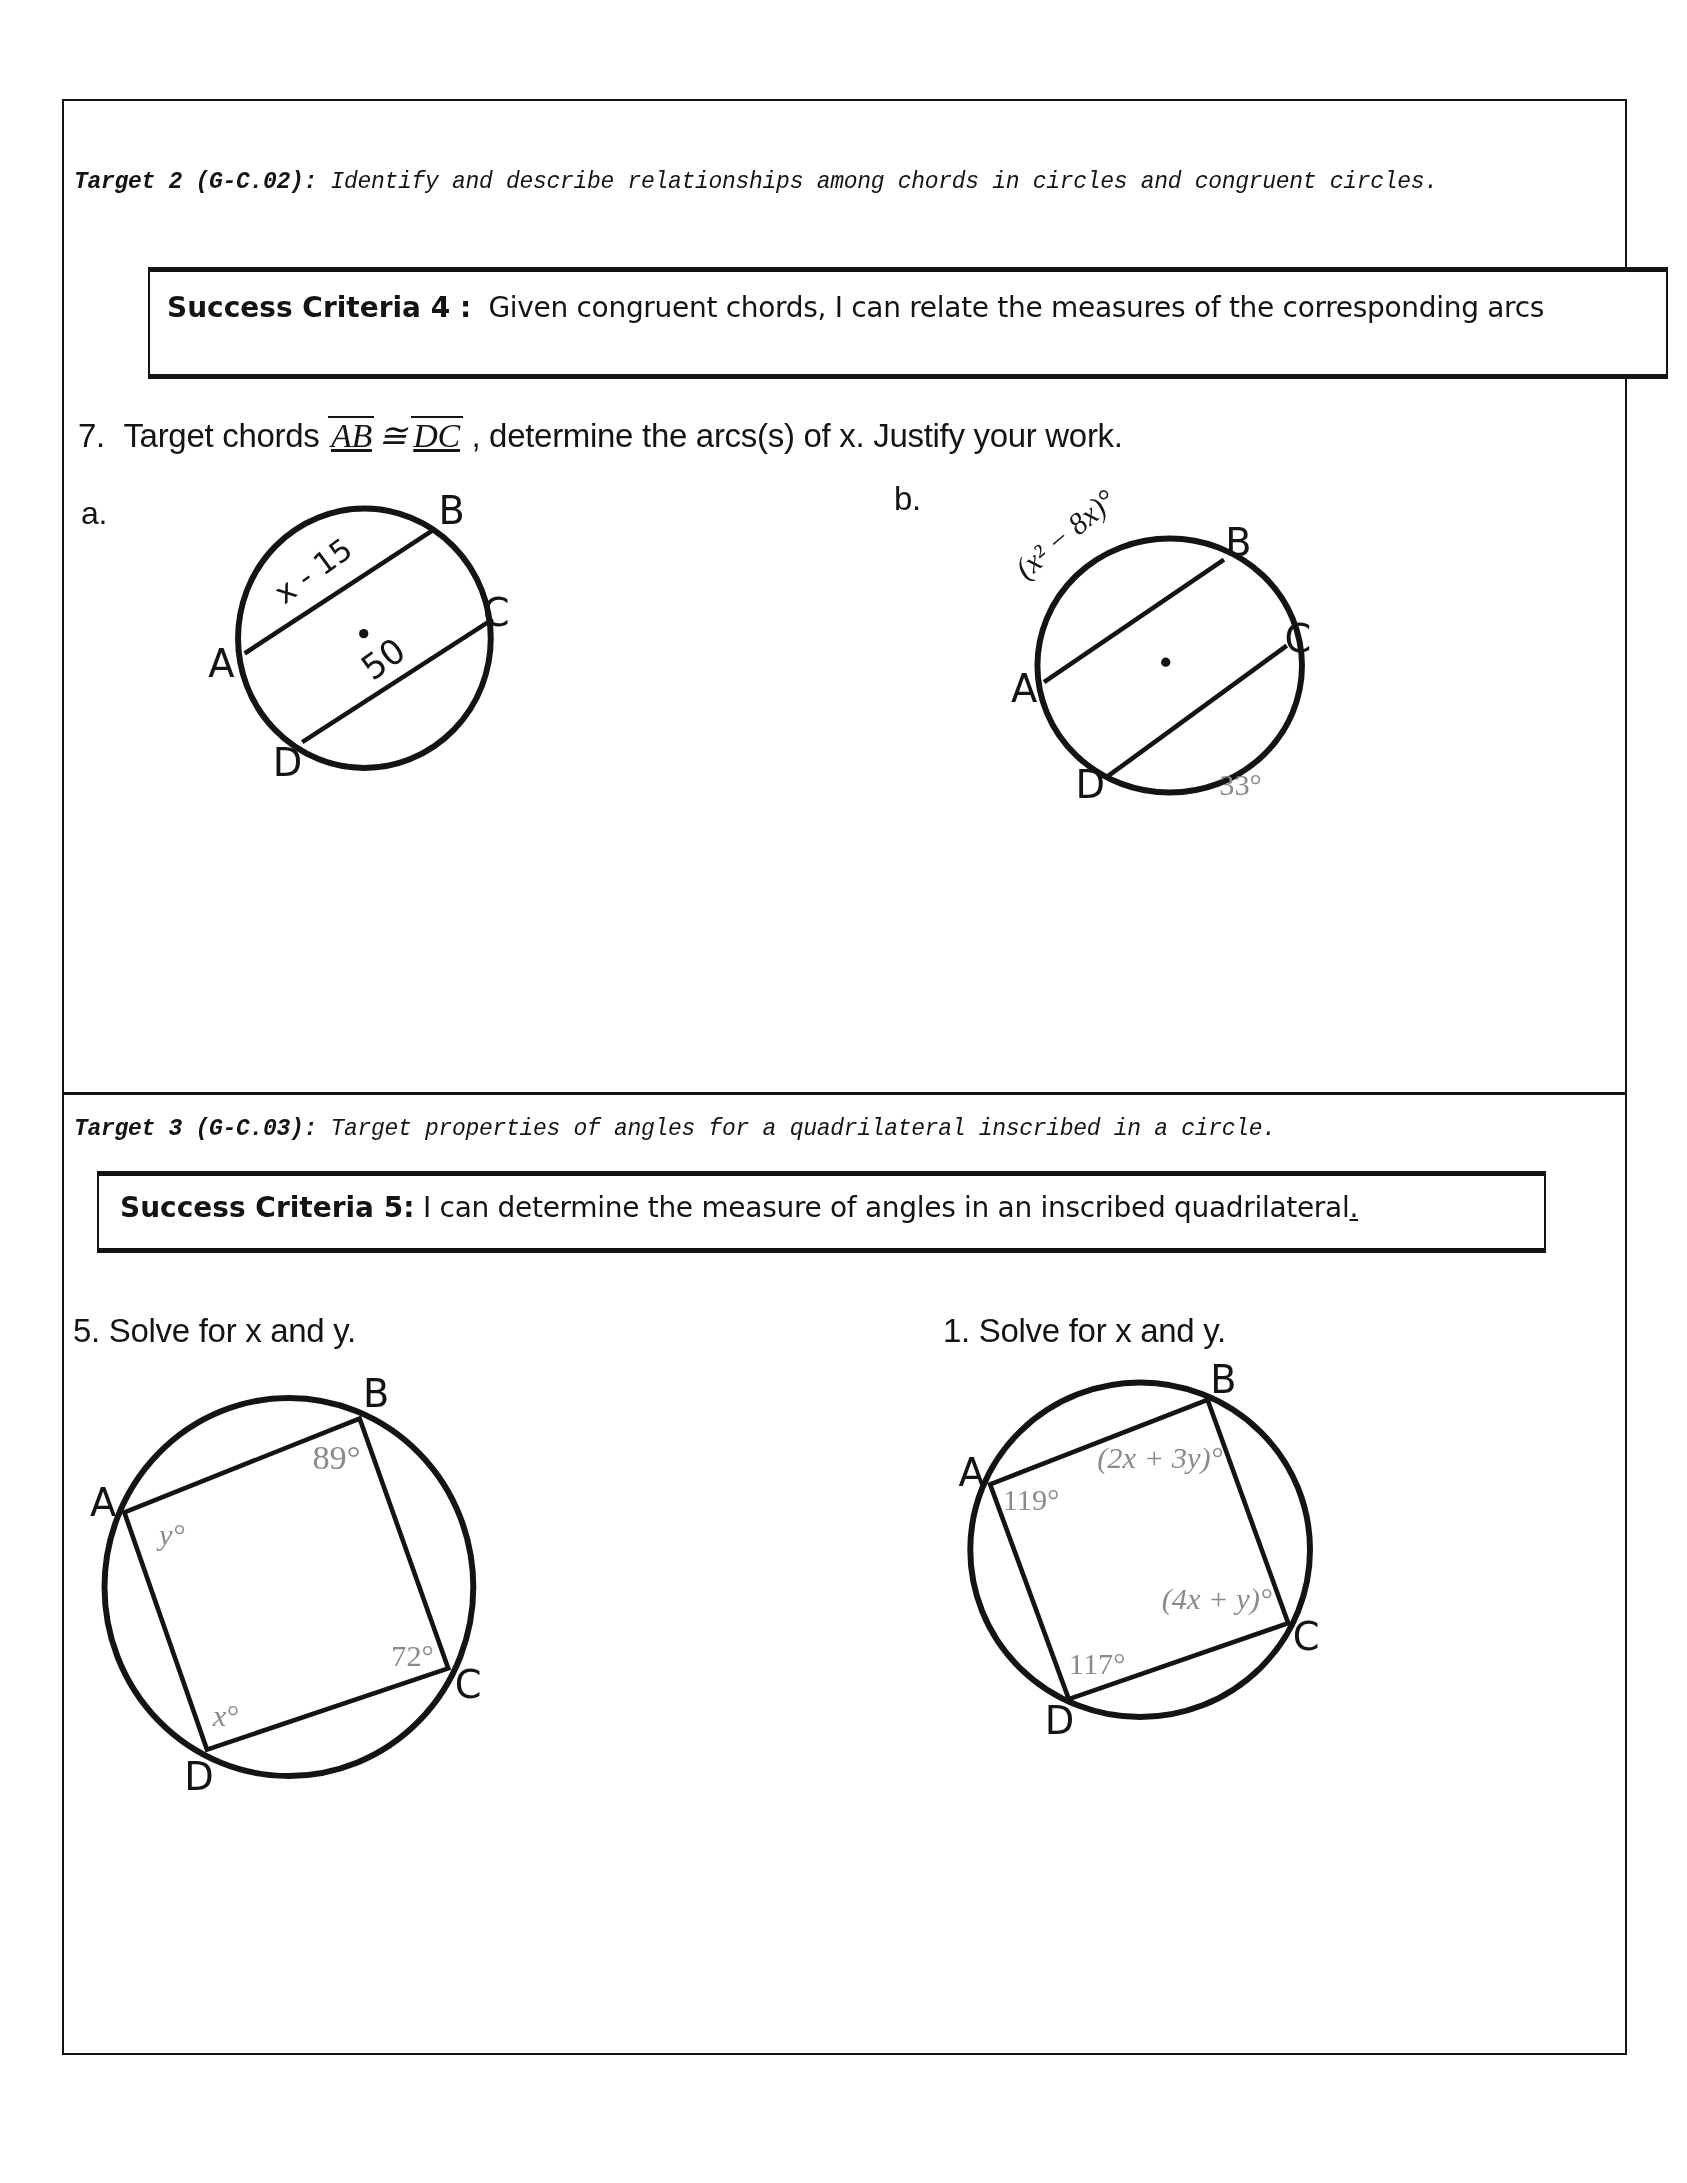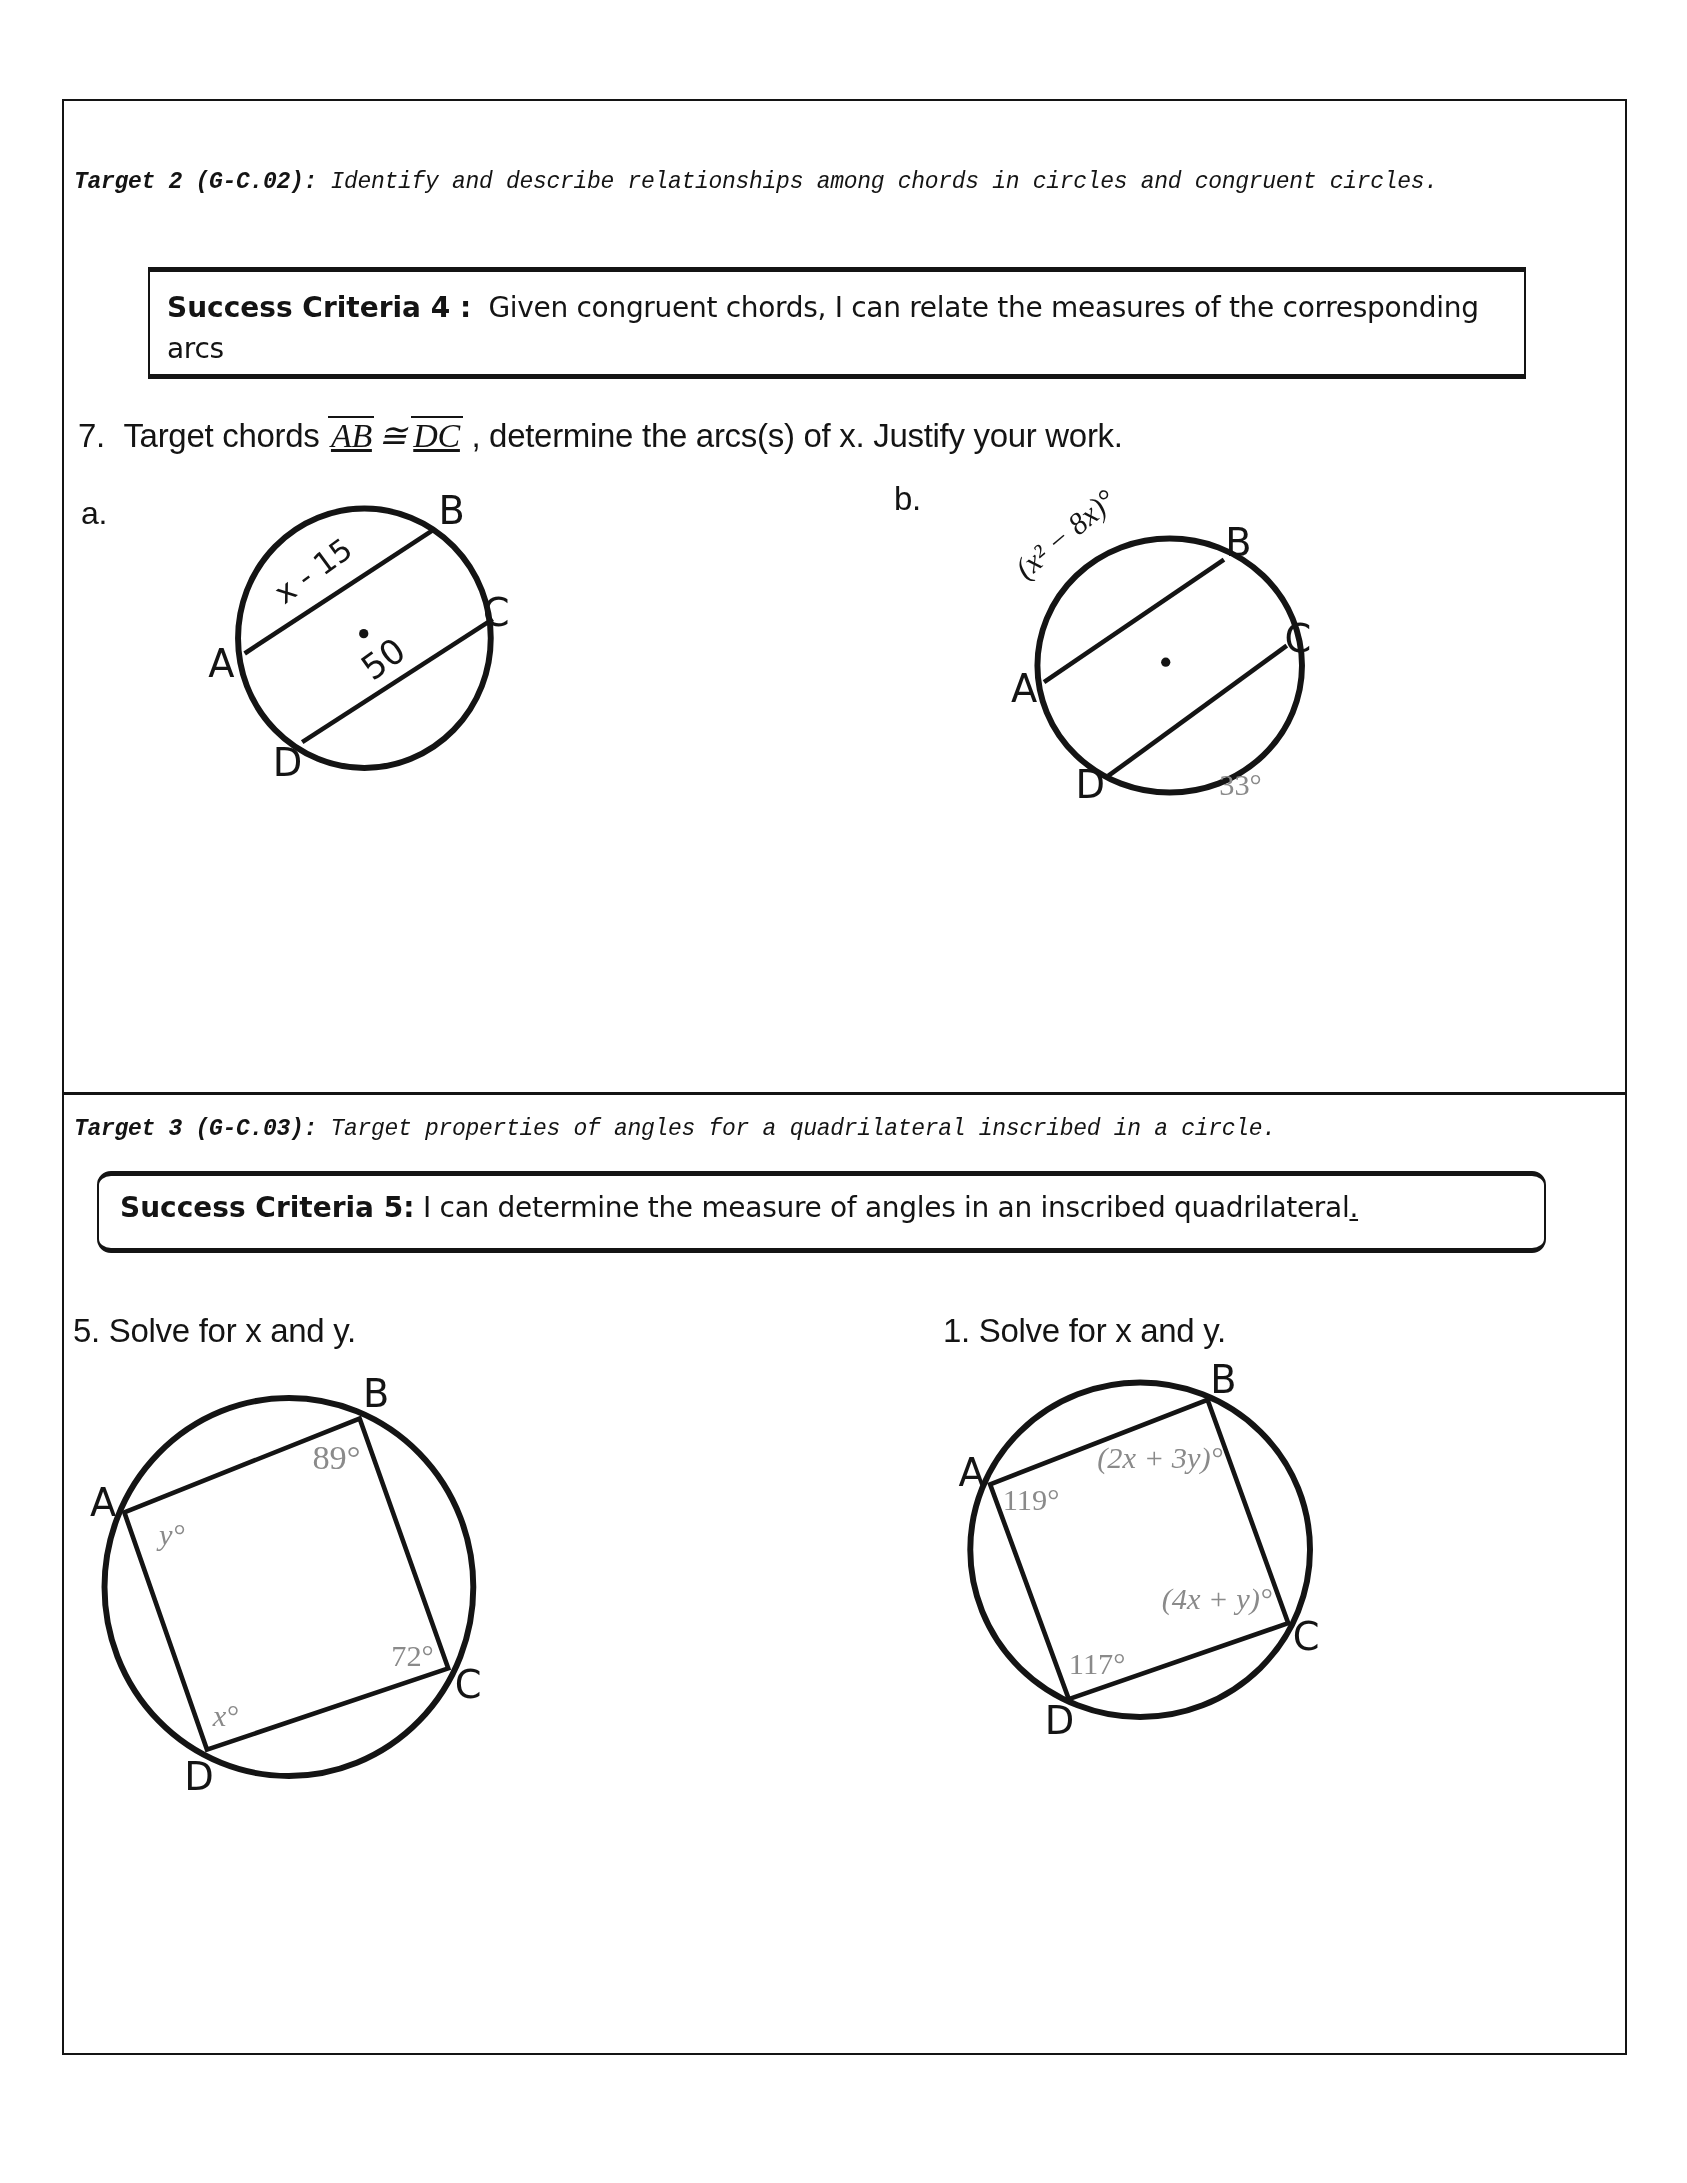--- a/index.html
+++ b/index.html
@@ -51,21 +51,21 @@
 </head>
 <body>
 
 <div class="abs sheet-box"></div>
 <div class="abs section-divider"></div>
 
 <div class="abs target-heading" style="left:74px;top:159px;width:1502px;">
   <span class="bold">Target 2 (G-C.02):</span><span> Identify and describe relationships among chords in circles and congruent circles.</span>
 </div>
 
-<div class="abs sc-box" style="left:148px;top:267px;width:1378px;height:112px;padding:14.6px 12px 0 17px;">
+<div class="abs sc-box" style="left:148px;top:267px;width:1520px;height:112px;padding:14.6px 12px 0 17px;">
   <span><span class="sc-label">Success Criteria 4</span><span class="sc-label"> :</span>&nbsp;&nbsp;<span>Given congruent chords, I can relate the measures of the corresponding arcs</span></span>
 </div>
 
 <div class="abs prob" style="left:78px;top:415px;width:1456px;">
   <span class="num">7.</span><span>Target chords</span>
   <span class="chord-expr"><span class="ov">AB</span><span class="cong">≅</span><span class="ov">DC</span></span>
   <span>, determine the arcs(s) of x.   Justify your work.</span>
 </div>
 
 <div class="abs part-label" style="left:81px;top:495px;">a.</div>
@@ -94,21 +94,21 @@
   <text class="ptlabel" x="632" y="295" text-anchor="middle">C</text>
   <text class="ptlabel" x="318" y="515" text-anchor="middle">D</text>
   <text class="mathlab" transform="translate(290,128) rotate(-40)" text-anchor="middle">(x² − 8x)°</text>
   <text class="meas" x="545" y="510" text-anchor="middle">33°</text>
 </svg>
 
 <div class="abs target-heading" style="left:74px;top:1106px;width:1502px;">
   <span class="bold">Target 3 (G-C.03):</span><span> Target properties of angles for a quadrilateral inscribed in a circle.</span>
 </div>
 
-<div class="abs sc-box" style="left:97px;top:1171px;width:1449px;height:82px;padding:10.6px 12px 0 21px;border-radius:14px;">
+<div class="abs sc-box" style="left:97px;top:1171px;width:1449px;height:82px;padding:10.6px 12px 0 21px;">
   <span class="sc-label">Success Criteria 5:</span><span> I can determine the measure of angles in an inscribed quadrilateral</span><span class="sc-tail-underline">.</span>
 </div>
 
 <div class="abs prob" style="left:73px;top:1312px;">5.  Solve for x and y.</div>
 <div class="abs prob" style="left:943px;top:1312px;">1.  Solve for x and y.</div>
 
 <svg class="abs" style="left:86px;top:1376px;" width="423" height="430" viewBox="0 0 640 650">
   <ellipse class="stroke" cx="307" cy="319" rx="279" ry="286" stroke-width="9"></ellipse>
   <polygon class="stroke" points="58,206 414,64 548,442 183,565" stroke-width="7"></polygon>
   <text class="ptlabel" x="26" y="211" text-anchor="middle">A</text>

